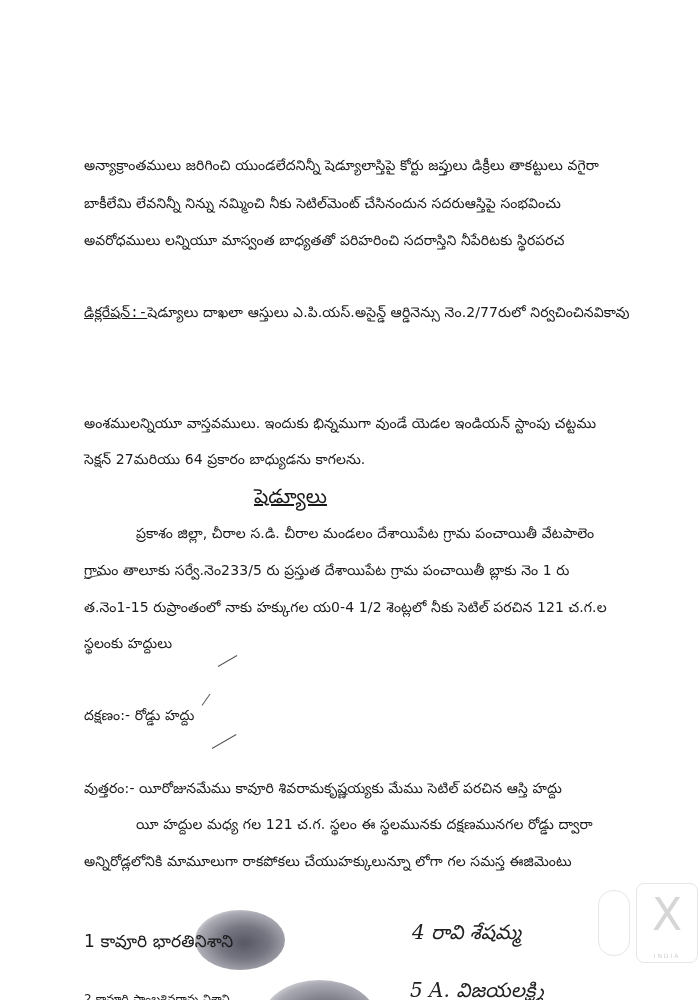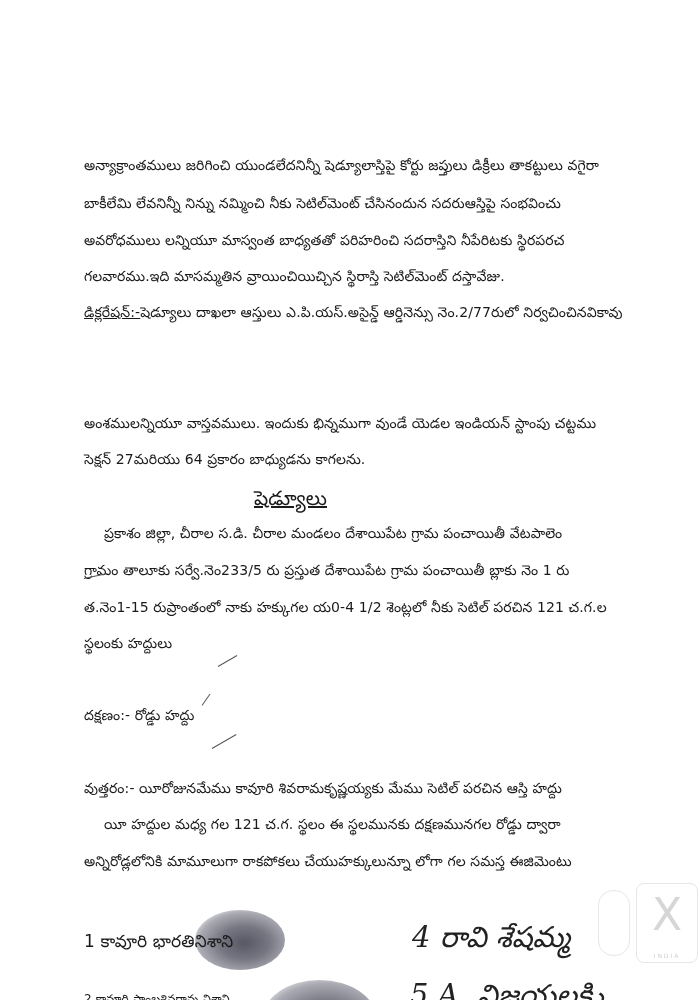--- a/index.html
+++ b/index.html
@@ -9,50 +9,49 @@
       font-family: "DejaVu Sans", sans-serif;
       color: #1a1a1a;
       position: relative;
     }
     .page { position: absolute; left: 0; top: 0; width: 565px; height: 1000px; }
     .line {
       position: absolute; left: 84px; right: 16px;
       font-size: 14px; line-height: 18px; white-space: nowrap;
       letter-spacing: 0.1px;
     }
-    .u { text-decoration: underline; }
+    .u { text-decoration: underline; font-family: Liberation Mono, monospace; }
     .title { left: 254px; font-size: 20px; }
-    .indent { left: 104px; }
+    .indent { left: 136px; }
     .fp {
       position: absolute; border-radius: 50%;
       background: radial-gradient(ellipse at 55% 55%, #3a3a4a 0%, #5e5e6c 35%, #9b9ba6 65%, rgba(200,200,210,0.3) 85%, rgba(255,255,255,0) 100%);
       opacity: 0.85;
     }
     .sig {
       position: absolute; font-family: "DejaVu Serif", serif; font-style: italic;
-      font-size: 29px; color: #222; white-space: nowrap;
+      font-size: 20px; color: #222; white-space: nowrap;
     }
     .tick { position: absolute; border-top: 1.5px solid #555; transform-origin: left center; }
     .watermark {
       position: absolute; left: 636px; top: 883px; width: 60px; height: 78px;
       border: 1px solid #e6e6e6; border-radius: 8px; color: #d6d6d6;
       font-size: 44px; text-align: center; line-height: 62px;
     }
     .wm-india { position: absolute; bottom: 2px; left: 0; right: 0; font-size: 6px; line-height: 8px; letter-spacing: 2px; color: #cfcfcf; }
     .wm-o { position: absolute; left: 598px; top: 890px; width: 30px; height: 64px; border: 1px solid #e6e6e6; border-radius: 15px; }
   </style>
 </head>
 <body>
 
 <div class="page">
 
   <div class="line" style="top:156px">అన్యాక్రాంతములు జరిగించి యుండలేదనిన్నీ షెడ్యూలాస్తిపై కోర్టు జప్తులు డిక్రీలు తాకట్టులు వగైరా</div>
   <div class="line" style="top:194px">బాకీలేమి లేవనిన్నీ నిన్ను నమ్మించి నీకు సెటిల్‌మెంట్ చేసినందున సదరుఆస్తిపై సంభవించు</div>
   <div class="line" style="top:231px">అవరోధములు లన్నియూ మాస్వంత బాధ్యతతో పరిహరించి సదరాస్తిని నీపేరిటకు స్థిరపరచ</div>
-  <div class="line" style="top:267px">గలవారము.ఇది మాసమ్మతిన వ్రాయించియిచ్చిన స్థిరాస్తి సెటిల్‌మెంట్  దస్తావేజు.</div>
 
   <div class="line" style="top:303px">
     <span class="u">డిక్లరేషన్:-</span><span>షెడ్యూలు దాఖలా ఆస్తులు ఎ.పి.యస్.అసైన్డ్ ఆర్డినెన్సు నెం.2/77రులో నిర్వచించినవికావు</span>
   </div>
   <div class="line" style="top:414px">అంశములన్నియూ వాస్తవములు. ఇందుకు భిన్నముగా వుండే యెడల ఇండియన్ స్టాంపు చట్టము</div>
   <div class="line" style="top:450px">సెక్షన్ 27మరియు 64 ప్రకారం బాధ్యుడను కాగలను.</div>
 
   <div class="line title u" style="top:489px">షెడ్యూలు</div>
 
   <div class="line indent" style="top:524px">ప్రకాశం జిల్లా, చీరాల స.డి. చీరాల  మండలం దేశాయిపేట  గ్రామ పంచాయితీ వేటపాలెం</div>

